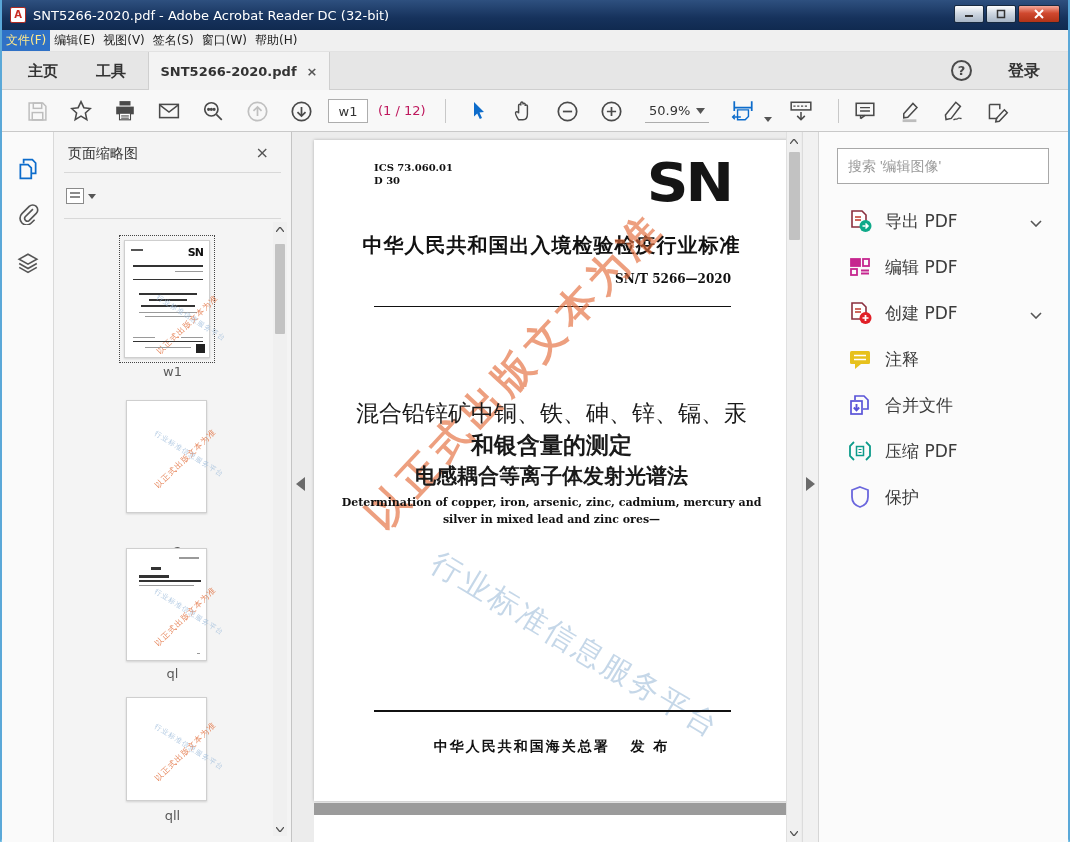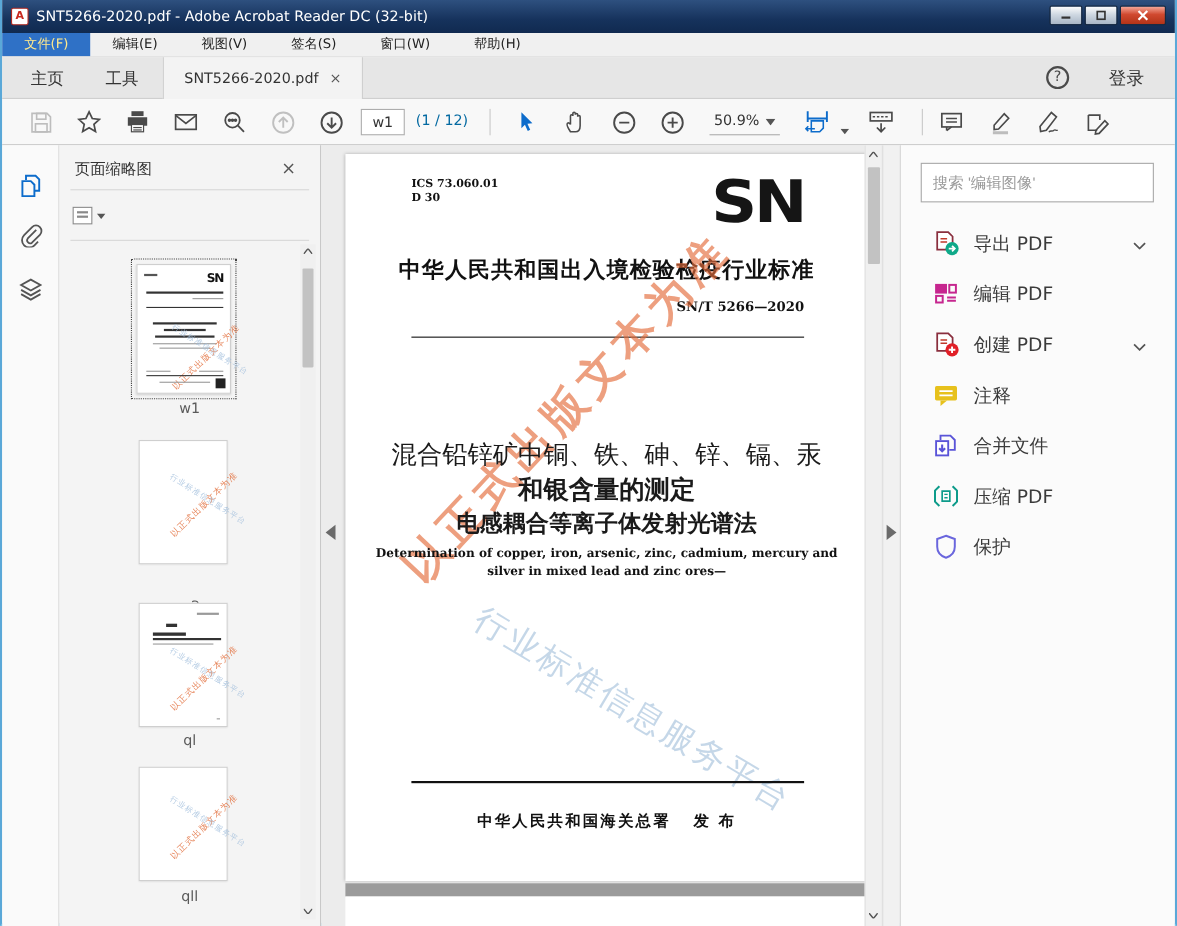--- a/index.html
+++ b/index.html
@@ -14,42 +14,42 @@
              color:#c92a21; font-size:10px; font-weight:bold; text-align:center; line-height:14px; margin-right:7px; }
   .wincontrols { position:absolute; right:8px; top:5px; display:flex; gap:2px; }
   .winbtn { width:30px; height:18px; border:1px solid #17293f; border-radius:2px;
             background:linear-gradient(#fdfdfd,#cfd8e2 45%,#a8b6c6); color:#333; font-size:10px;
             display:flex; align-items:center; justify-content:center; font-weight:bold; }
   .winbtn.close { width:42px; background:linear-gradient(#f5a899,#d0492f 45%,#b23317); color:#fff; }
 
   
   .menubar { height:22px; background:#f0f0f0; display:flex; align-items:stretch; font-size:12px; color:#222;
              border-bottom:1px solid #e2e2e2; }
-  .menuitem { padding:0 20px; display:flex; align-items:center; }
+  .menuitem { padding:0 4px; display:flex; align-items:center; }
   .menuitem.hl { background:#2f71c6; color:#ffe98c; }
 
   
-  .tabbar { position:relative; height:38px; background:#e6e6e6; border-bottom:1px solid #cfcfcf; }
+  .tabbar { position:relative; height:38px; background:#e6e6e6; border-bottom:1px solid #cfcfcf;font-weight:bold; }
   .tab { position:absolute; top:0; height:38px; display:flex; align-items:center; font-size:15px; color:#333; }
   .tab-home { left:16px; padding:0 10px; }
   .tab-tools { left:84px; padding:0 10px; }
   .tab-doc { left:146px; width:182px; background:#f3f3f3; border-left:1px solid #cfcfcf; border-right:1px solid #cfcfcf;
              justify-content:center; gap:10px; font-size:13px; }
   .tabclose { color:#555; font-size:13px; }
   .helpcircle { position:absolute; right:96px; top:8px; width:21px; height:21px; border:2px solid #4a4a4a;
                 border-radius:50%; text-align:center; line-height:18px; font-size:13px; color:#4a4a4a; }
   .login { position:absolute; right:28px; top:9px; font-size:16px; color:#333; }
 
   
   .toolbar { position:relative; height:42px; background:#f8f8f8; border-bottom:1px solid #c9c9c9; }
   .tbtn { position:absolute; top:8px; width:26px; height:26px; display:flex; align-items:center; justify-content:center; }
   .tsep { position:absolute; top:9px; width:1px; height:24px; background:#c8c8c8; }
   .pagebox { position:absolute; left:326px; top:9px; width:40px; height:24px; border:1px solid #adadad; background:#fff;
              font-size:13px; color:#333; text-align:center; font-family:"DejaVu Sans",sans-serif; }
-  .pagecount { position:absolute; left:376px; top:13px; font-size:13px; color:#0369a1; }
+  .pagecount { position:absolute; left:376px; top:13px; font-size:13px; color:#be185d; }
   .zoombox { position:absolute; left:643px; top:9px; width:64px; height:24px; border-bottom:1px solid #adadad;
              display:flex; align-items:center; justify-content:space-between; padding:0 4px; font-size:13px; color:#333; }
   .fitchev { position:absolute; left:762px; top:17px; }
 
   
   .main { position:relative; display:flex; height:710px; }
 
   
   .rail { width:52px; background:#fafafa; border-right:1px solid #d9d9d9; position:relative; }
   .railbtn { position:absolute; left:13px; width:26px; height:26px; display:flex; align-items:center; justify-content:center; }

